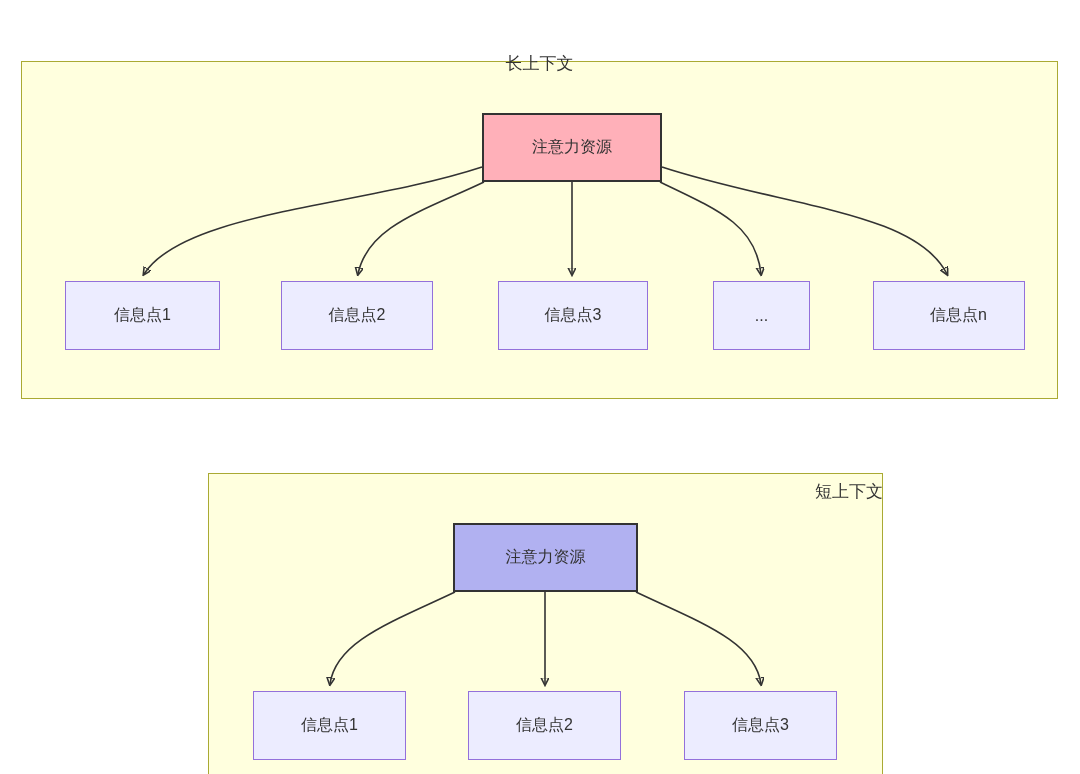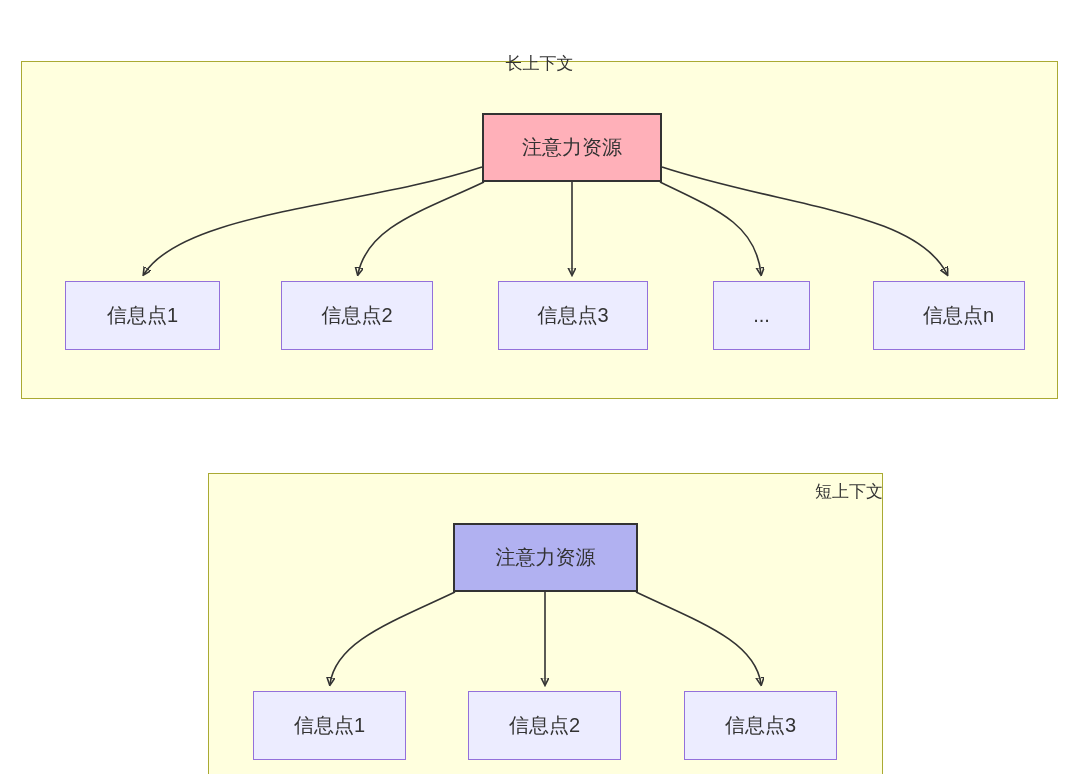--- a/index.html
+++ b/index.html
@@ -37,21 +37,21 @@
     font-size:17px;
     font-weight:400;
     color:var(--text-color);
     z-index:3;
   }
   .node{
     position:absolute;
     display:flex;
     align-items:center;
     justify-content:center;
-    font-size:20px;
+    font-size:16px;
     color:var(--text-color);
     background:var(--node-fill);
     border:1px solid var(--node-border);
     z-index:2;
   }
   .attention{
     border:2px solid var(--attention-border);
     z-index:2;
   }
   .attention.long{background:var(--attention-long-fill);}

